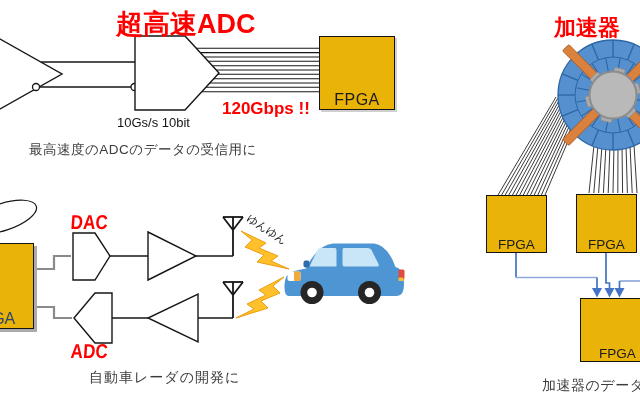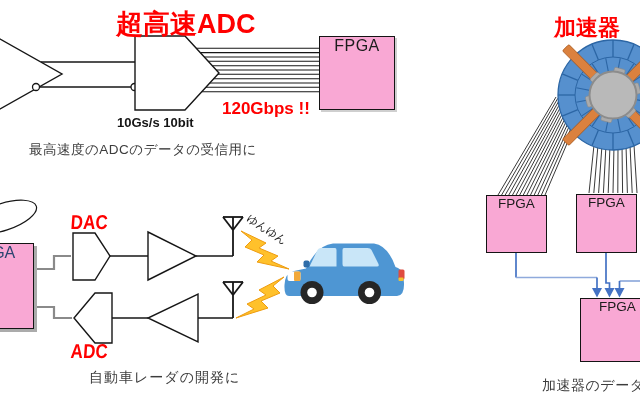--- a/index.html
+++ b/index.html
@@ -1,33 +1,33 @@
 <!DOCTYPE html>
 <html><head>
 <meta charset="utf-8">
 <style>
   html,body{margin:0;padding:0;background:#fff;}
   #canvas{position:relative;width:640px;height:407px;background:#ffffff;overflow:hidden;
           font-family:"Liberation Sans",sans-serif;}
   svg.layer{position:absolute;left:0;top:0;z-index:1;}
-  .fpga-box{position:absolute;background:#f9a8d4;border:1.6px solid #141414;display:flex;
-            align-items:flex-start;justify-content:center;z-index:2;box-sizing:border-box;color:#1c1c1c;}
+  .fpga-box{position:absolute;background:#eab308;border:1.6px solid #141414;display:flex;
+            align-items:flex-end;justify-content:center;z-index:2;box-sizing:border-box;color:#1c1c1c;}
   #fpga-top{left:319px;top:36px;width:76px;height:74px;font-size:16px;letter-spacing:.5px;
             box-shadow:2px 2px 0 #cfcfcf;}
   #fpga-bl{left:-47px;top:243px;width:81px;height:86px;font-size:16px;color:#2c4470;
            box-shadow:3px 3px 0 #ababab;}
   #fpga-ac-left{left:486px;top:195px;width:61px;height:58px;font-size:13.5px;border-width:1.4px;}
   #fpga-ac-mid{left:576px;top:194px;width:61px;height:59px;font-size:13.5px;border-width:1.4px;}
   #fpga-ac-bottom{left:580px;top:298px;width:75px;height:64px;font-size:13.5px;border-width:1.4px;}
   .txt{position:absolute;z-index:3;white-space:nowrap;color:#3c3c3c;}
   .red{color:#FF0000;font-weight:900;}
   .t-adc-title{left:116px;top:6px;font-size:27px;}
   .t-accel-title{left:554px;top:13px;font-size:22px;}
   .t-bw{left:222px;top:99px;font-size:17px;font-weight:700;color:#FF0000;text-align:center;}
-  .t-rate{left:117px;top:115px;font-size:13px;font-weight:700;color:#141414;}
+  .t-rate{left:117px;top:115px;font-size:13px;font-weight:400;color:#141414;}
   .t-cap{font-size:13.5px;letter-spacing:.5px;}
   .t-cap1{left:29px;top:141px;}
   .t-cap2{left:89px;top:369px;font-size:14px;letter-spacing:1px;}
   .t-cap3{left:542px;top:377px;font-size:14px;}
   .t-dac{left:70px;top:211px;font-size:20px;transform:skewX(-4deg) scaleX(.85);transform-origin:left bottom;}
   .t-adc2{left:70px;top:340px;font-size:20px;transform:skewX(-4deg) scaleX(.85);transform-origin:left bottom;}
   .t-sfx{left:252px;top:211px;font-size:11px;color:#222;transform:rotate(33deg);transform-origin:left top;}
 </style>
 </head>
 <body>

